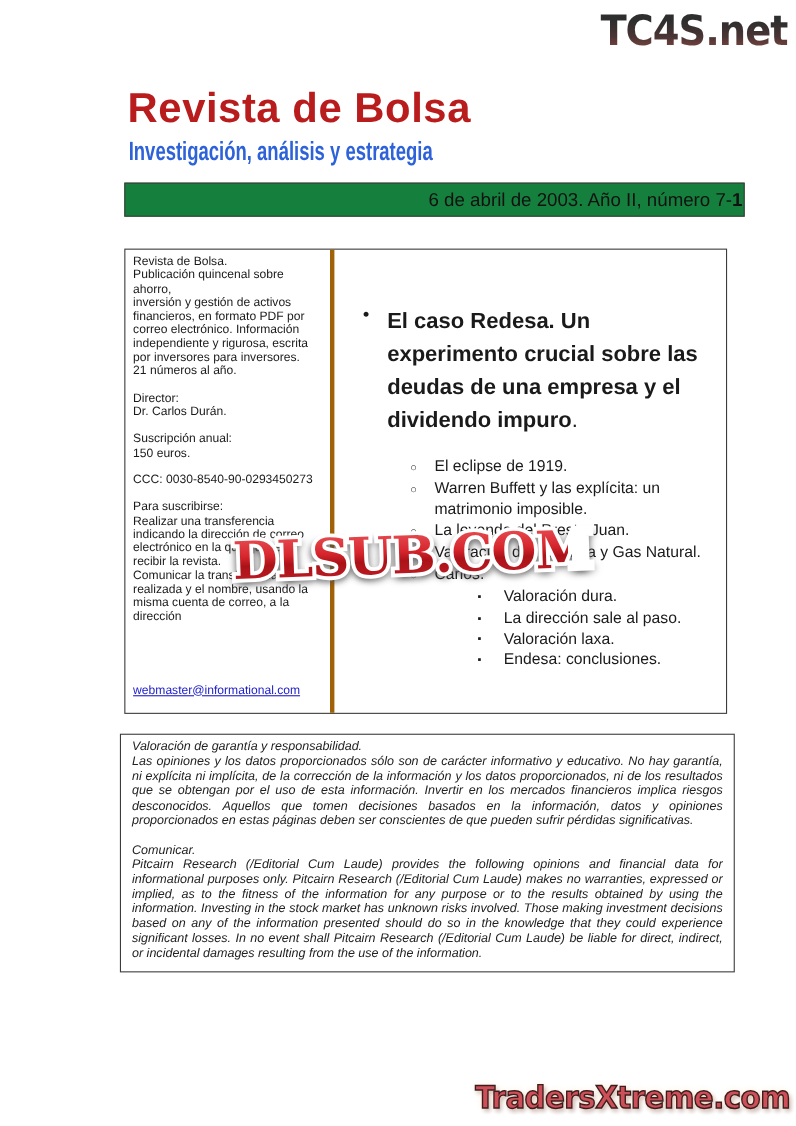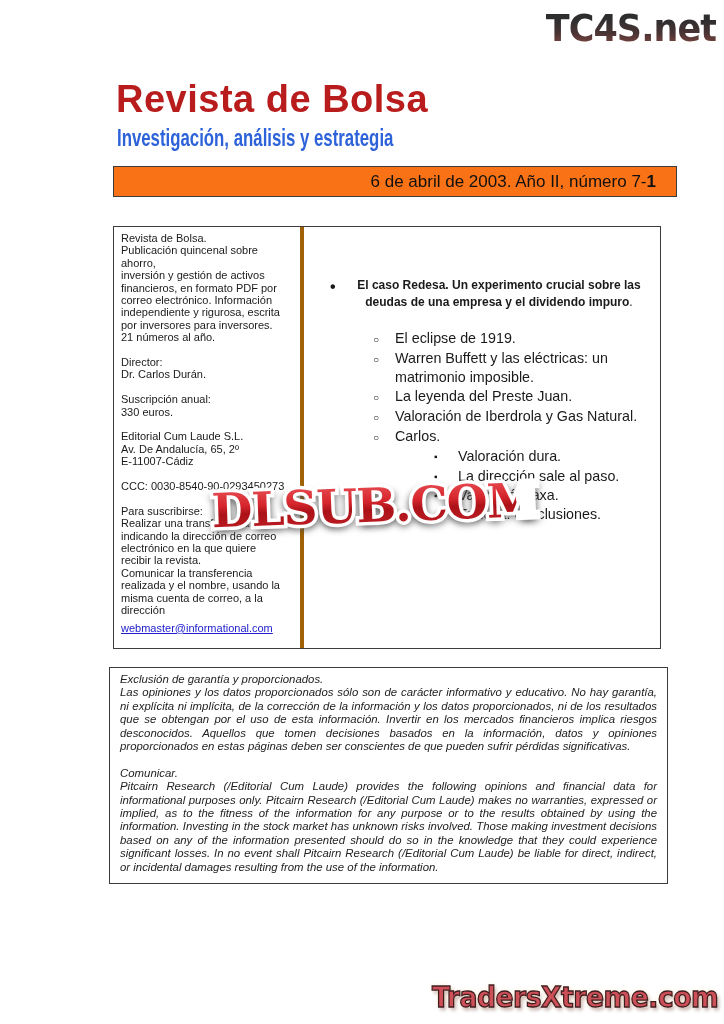--- a/index.html
+++ b/index.html
@@ -23,22 +23,22 @@
   }
   .subtitle {
     position:absolute; left:117px; top:124px;
     font-size:24px; font-weight:bold; color:#2d62d9;
     transform:scaleX(.70); transform-origin:left top; white-space:nowrap;
   }
 
   
   .issue-bar {
     position:absolute; left:113px; top:166px; width:564px; height:31px;
-    background:#f97316; border:1px solid #3c3c3c;
-    font-size:17px; line-height:29px; text-align:right; padding-right:20px;
+    background:#15803d; border:1px solid #3c3c3c;
+    font-size:17px; line-height:29px; text-align:right; padding-right:1px;
     color:#111;
   }
   .issue-bar b { font-weight:bold; }
 
   
   .main-box {
     position:absolute; left:113px; top:226px; width:548px; height:423px;
     border:1px solid #3c3c3c; background:#fff; display:flex;
   }
   .col-left {
@@ -48,21 +48,21 @@
   .col-left p { white-space:pre-line; margin:0 0 12.4px 0; }
   .email-link {
     position:absolute; left:7px; bottom:14px;
     color:#2121cc; text-decoration:underline; font-size:11px;
   }
   .col-right { flex:1; padding-top:50px; font-size:14.3px; }
 
   .li { display:flex; align-items:flex-start; }
   .li-1 { padding-left:26px; margin-bottom:18px; }
   .li-1 .marker { width:22px; font-size:16px; font-weight:bold; line-height:20.5px; }
-  .li-1 .txt { width:294px; font-size:12px; font-weight:bold; line-height:17px;text-align:center; }
+  .li-1 .txt { width:294px; font-size:20px; font-weight:bold; line-height:30px; }
   .li-1 .txt .plain { font-weight:normal; }
   .li-2 { padding-left:69px; }
   .li-2 .marker { width:22px; font-size:10px; line-height:19px; padding-top:1px; }
   .li-2 .txt { width:260px; line-height:19.2px; }
   .li-3 { padding-left:130px; }
   .li-3 .marker { width:24px; font-size:10px; line-height:19px; }
   .li-3 .txt { width:200px; line-height:19.2px; }
 
   
   .watermark {
@@ -123,24 +123,21 @@
 Publicación quincenal sobre ahorro,
 inversión y gestión de activos
 financieros, en formato PDF por
 correo electrónico. Información
 independiente y rigurosa, escrita
 por inversores para inversores.
 21 números al año.</p>
     <p>Director:
 Dr. Carlos Durán.</p>
     <p>Suscripción anual:
-330 euros.</p>
-    <p>Editorial Cum Laude S.L.
-Av. De Andalucía, 65, 2º
-E-11007-Cádiz</p>
+150 euros.</p>
     <p>CCC: 0030-8540-90-0293450273</p>
     <p>Para suscribirse:
 Realizar una transferencia
 indicando la dirección de correo
 electrónico en la que quiere
 recibir la revista.
 Comunicar la transferencia
 realizada y el nombre, usando la
 misma cuenta de correo, a la
 dirección</p>
@@ -152,21 +149,21 @@
       <span class="marker">•</span>
       <span class="txt"><span>El caso Redesa. Un experimento crucial sobre las deudas de una empresa y el dividendo impuro</span><span class="plain">.</span></span>
     </div>
 
     <div class="li li-2">
       <span class="marker">○</span>
       <span class="txt">El eclipse de 1919.</span>
     </div>
     <div class="li li-2">
       <span class="marker">○</span>
-      <span class="txt">Warren Buffett y las eléctricas: un matrimonio imposible.</span>
+      <span class="txt">Warren Buffett y las explícita: un matrimonio imposible.</span>
     </div>
     <div class="li li-2">
       <span class="marker">○</span>
       <span class="txt">La leyenda del Preste Juan.</span>
     </div>
     <div class="li li-2">
       <span class="marker">○</span>
       <span class="txt">Valoración de Iberdrola y Gas Natural.</span>
     </div>
     <div class="li li-2">
@@ -193,21 +190,21 @@
   </div>
 </div>
 
 <div class="watermark">
   <span class="wm-stroke">DLSUB.COM</span>
   <span class="wm-fill">DLSUB.COM</span>
 </div>
 
 <div class="legal-box">
   <div class="block-es">
-    <p>Exclusión de garantía y proporcionados.</p>
+    <p>Valoración de garantía y responsabilidad.</p>
     <p>Las opiniones y los datos proporcionados sólo son de carácter informativo y educativo. No hay garantía, ni explícita ni implícita, de la corrección de la información y los datos proporcionados, ni de los resultados que se obtengan por el uso de esta información. Invertir en los mercados financieros implica riesgos desconocidos. Aquellos que tomen decisiones basados en la información, datos y opiniones proporcionados en estas páginas deben ser conscientes de que pueden sufrir pérdidas significativas.</p>
   </div>
   <div class="block-en">
     <p>Comunicar.</p>
     <p>Pitcairn Research (/Editorial Cum Laude) provides the following opinions and financial data for informational purposes only. Pitcairn Research (/Editorial Cum Laude) makes no warranties, expressed or implied, as to the fitness of the information for any purpose or to the results obtained by using the information. Investing in the stock market has unknown risks involved. Those making investment decisions based on any of the information presented should do so in the knowledge that they could experience significant losses. In no event shall Pitcairn Research (/Editorial Cum Laude) be liable for direct, indirect, or incidental damages resulting from the use of the information.</p>
   </div>
 </div>
 
 <div class="logo-bottom">TradersXtreme.com</div>
 

